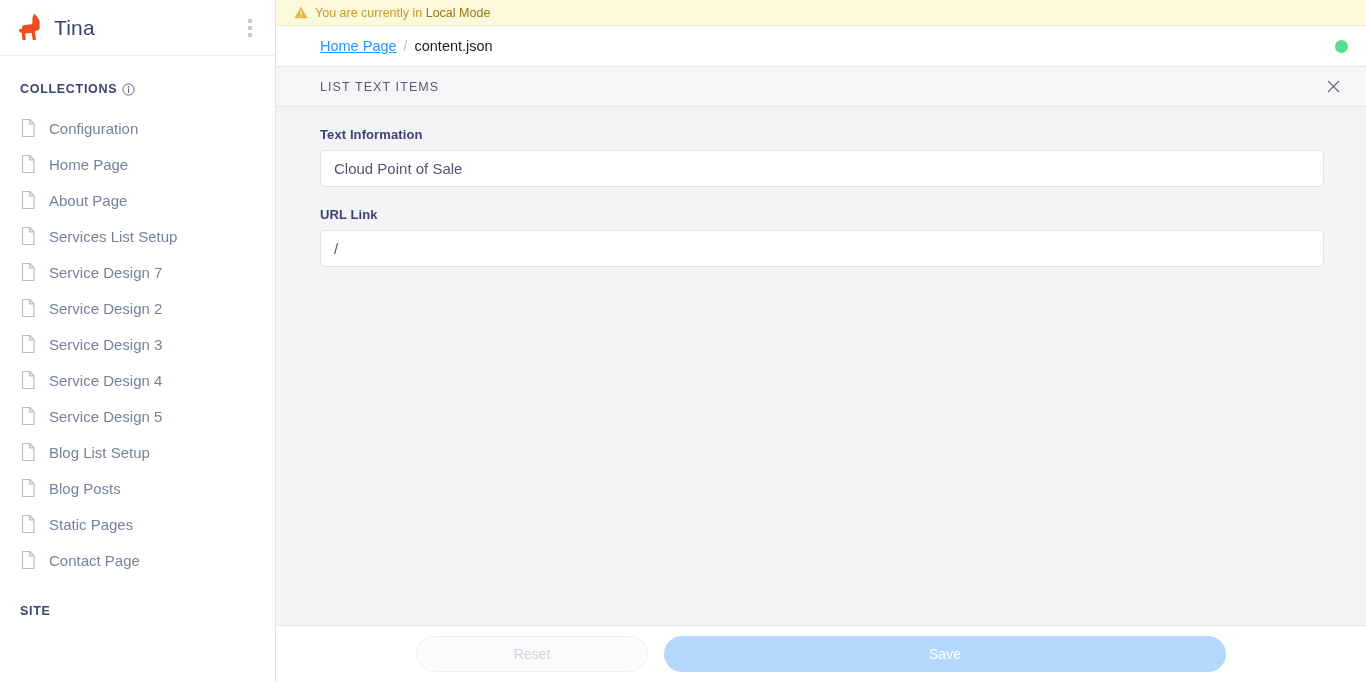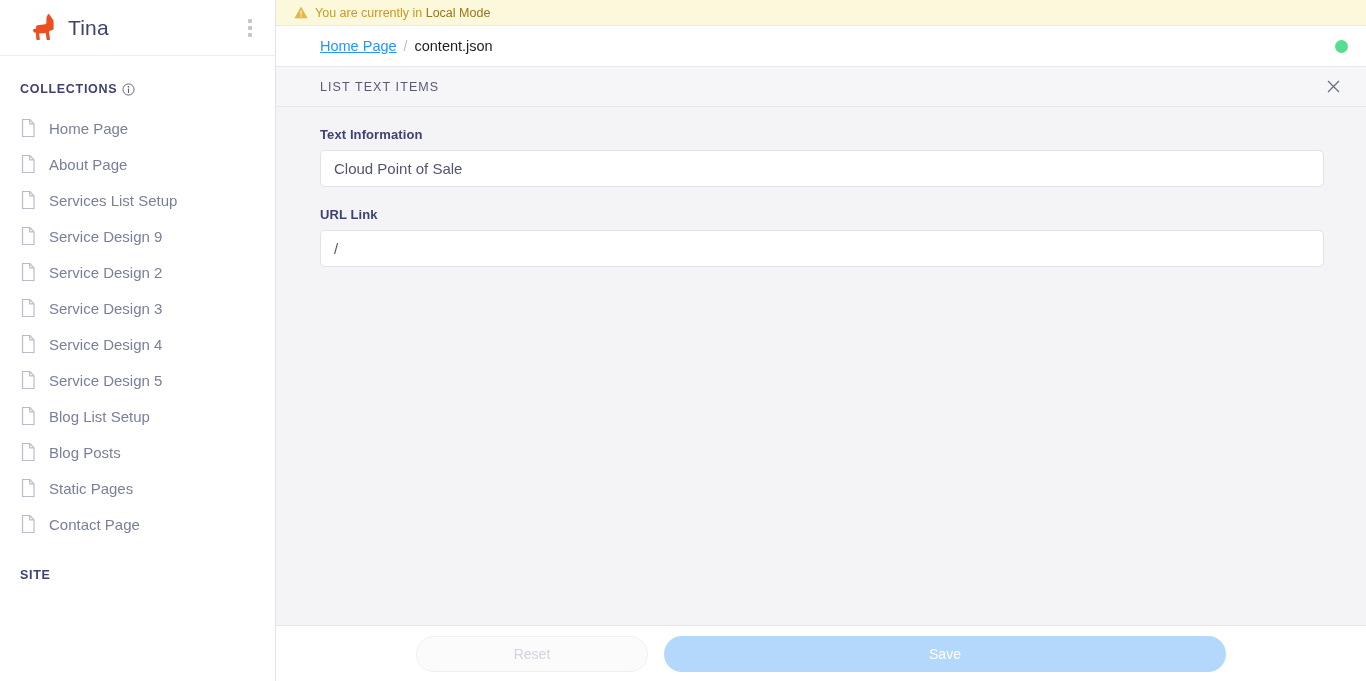--- a/index.html
+++ b/index.html
@@ -27,21 +27,21 @@
     display: flex;
     flex-direction: column;
     flex: 0 0 276px;
     position: relative;
   }
 
   .sidebar-header {
     height: 56px;
     display: flex;
     align-items: center;
-    padding: 0 14px 0 32px;
+    padding: 0 14px 0 18px;
     border-bottom: 1px solid #edeef2;
     flex: 0 0 56px;
   }
 
   .logo-mark {
     width: 26px;
     height: 30px;
     display: block;
     margin-right: 10px;
   }
@@ -300,20 +300,27 @@
           <rect x="6.4" y="6" width="1.2" height="4.6" fill="#565a77"></rect>
         </svg>
       </div>
 
       <div id="collections-list">
           <div class="nav-item">
             <svg class="nav-icon" viewBox="0 0 17 20">
               <path d="M2.5 1.5h7.2l4.3 4.3v12.7H2.5z" fill="#fff" stroke="#b9bbcd" stroke-width="1.2" stroke-linejoin="round"></path>
               <path d="M9.7 1.5v4.3h4.3" fill="none" stroke="#b9bbcd" stroke-width="1.2" stroke-linejoin="round"></path>
             </svg>
+            <span class="nav-label">Configuration</span>
+          </div>
+          <div class="nav-item">
+            <svg class="nav-icon" viewBox="0 0 17 20">
+              <path d="M2.5 1.5h7.2l4.3 4.3v12.7H2.5z" fill="#fff" stroke="#b9bbcd" stroke-width="1.2" stroke-linejoin="round"></path>
+              <path d="M9.7 1.5v4.3h4.3" fill="none" stroke="#b9bbcd" stroke-width="1.2" stroke-linejoin="round"></path>
+            </svg>
             <span class="nav-label">Home Page</span>
           </div>
           <div class="nav-item">
             <svg class="nav-icon" viewBox="0 0 17 20">
               <path d="M2.5 1.5h7.2l4.3 4.3v12.7H2.5z" fill="#fff" stroke="#b9bbcd" stroke-width="1.2" stroke-linejoin="round"></path>
               <path d="M9.7 1.5v4.3h4.3" fill="none" stroke="#b9bbcd" stroke-width="1.2" stroke-linejoin="round"></path>
             </svg>
             <span class="nav-label">About Page</span>
           </div>
           <div class="nav-item">
@@ -321,21 +328,21 @@
               <path d="M2.5 1.5h7.2l4.3 4.3v12.7H2.5z" fill="#fff" stroke="#b9bbcd" stroke-width="1.2" stroke-linejoin="round"></path>
               <path d="M9.7 1.5v4.3h4.3" fill="none" stroke="#b9bbcd" stroke-width="1.2" stroke-linejoin="round"></path>
             </svg>
             <span class="nav-label">Services List Setup</span>
           </div>
           <div class="nav-item">
             <svg class="nav-icon" viewBox="0 0 17 20">
               <path d="M2.5 1.5h7.2l4.3 4.3v12.7H2.5z" fill="#fff" stroke="#b9bbcd" stroke-width="1.2" stroke-linejoin="round"></path>
               <path d="M9.7 1.5v4.3h4.3" fill="none" stroke="#b9bbcd" stroke-width="1.2" stroke-linejoin="round"></path>
             </svg>
-            <span class="nav-label">Service Design 9</span>
+            <span class="nav-label">Service Design 7</span>
           </div>
           <div class="nav-item">
             <svg class="nav-icon" viewBox="0 0 17 20">
               <path d="M2.5 1.5h7.2l4.3 4.3v12.7H2.5z" fill="#fff" stroke="#b9bbcd" stroke-width="1.2" stroke-linejoin="round"></path>
               <path d="M9.7 1.5v4.3h4.3" fill="none" stroke="#b9bbcd" stroke-width="1.2" stroke-linejoin="round"></path>
             </svg>
             <span class="nav-label">Service Design 2</span>
           </div>
           <div class="nav-item">
             <svg class="nav-icon" viewBox="0 0 17 20">

